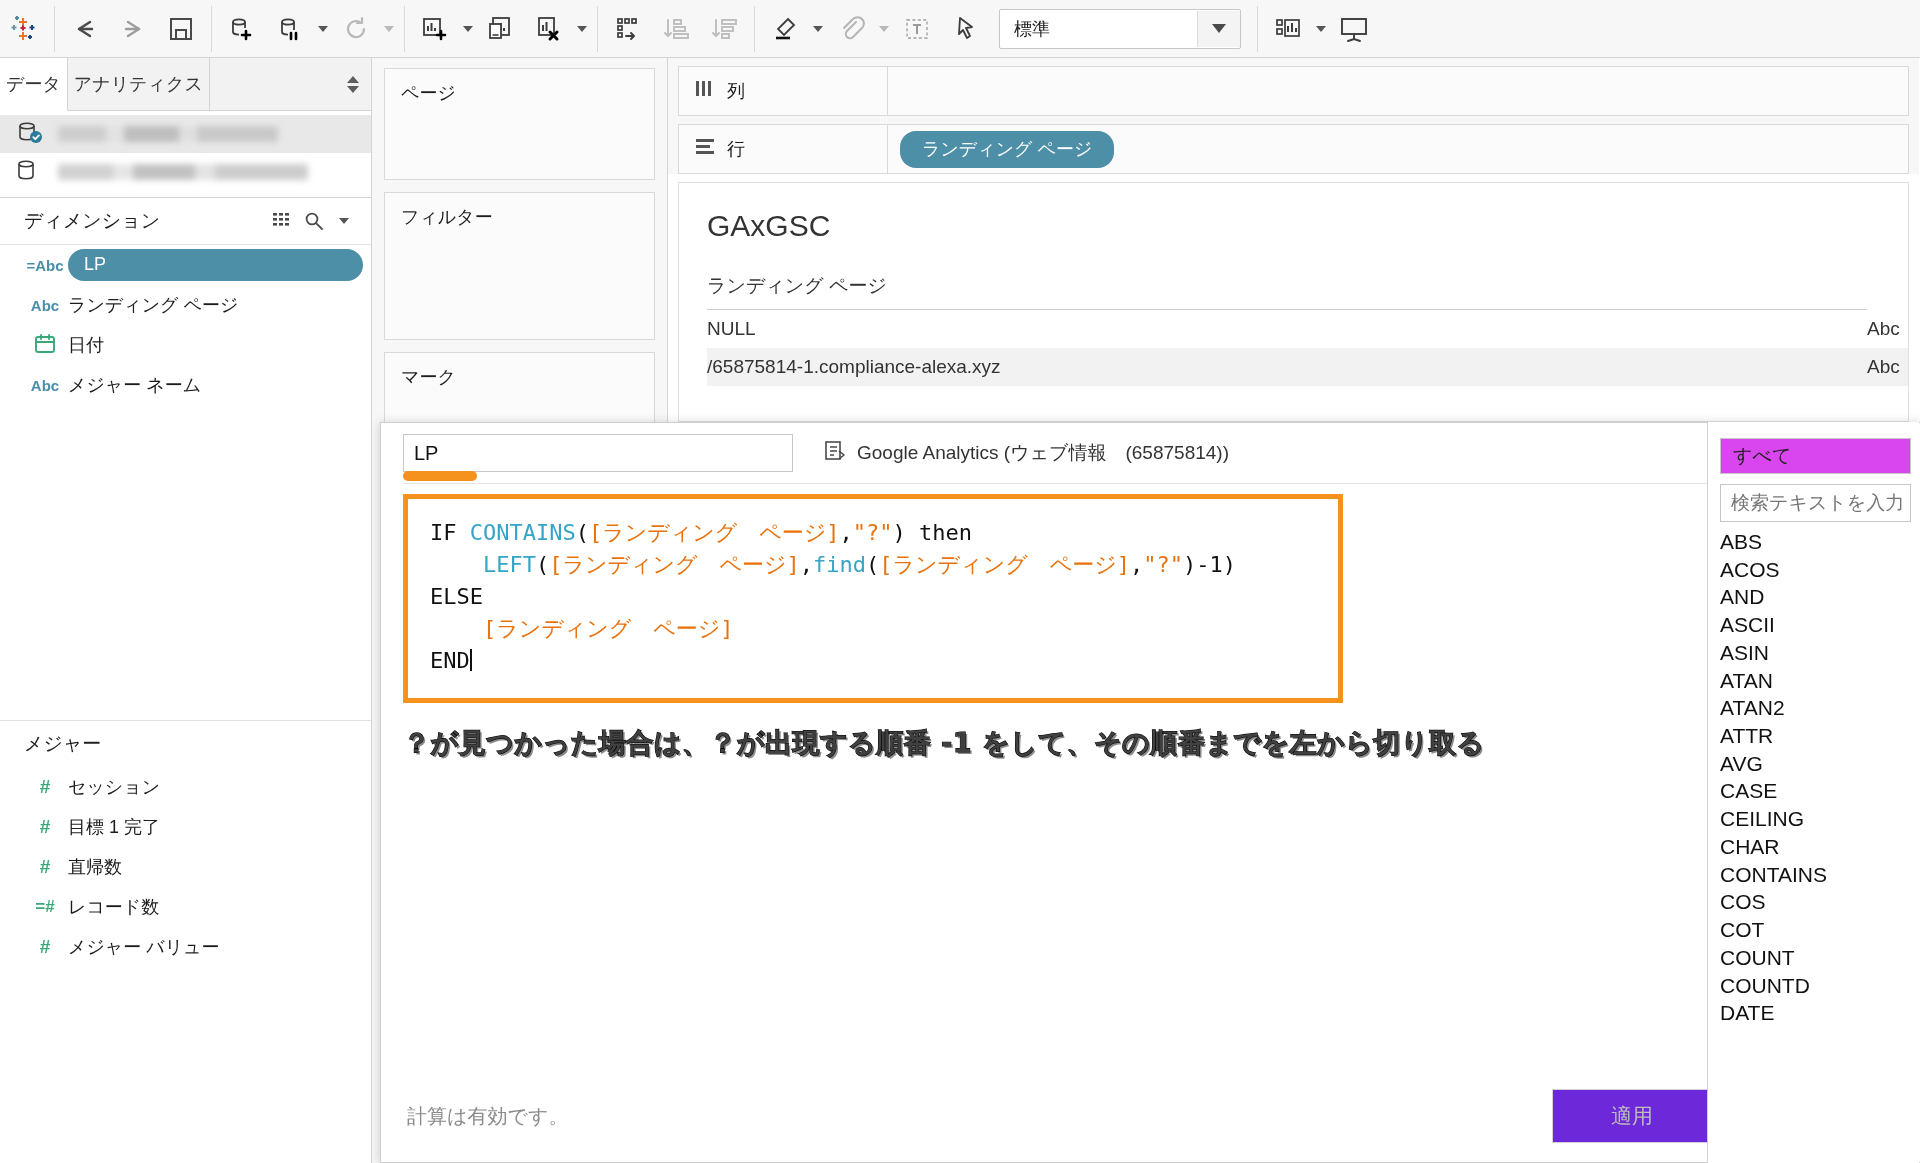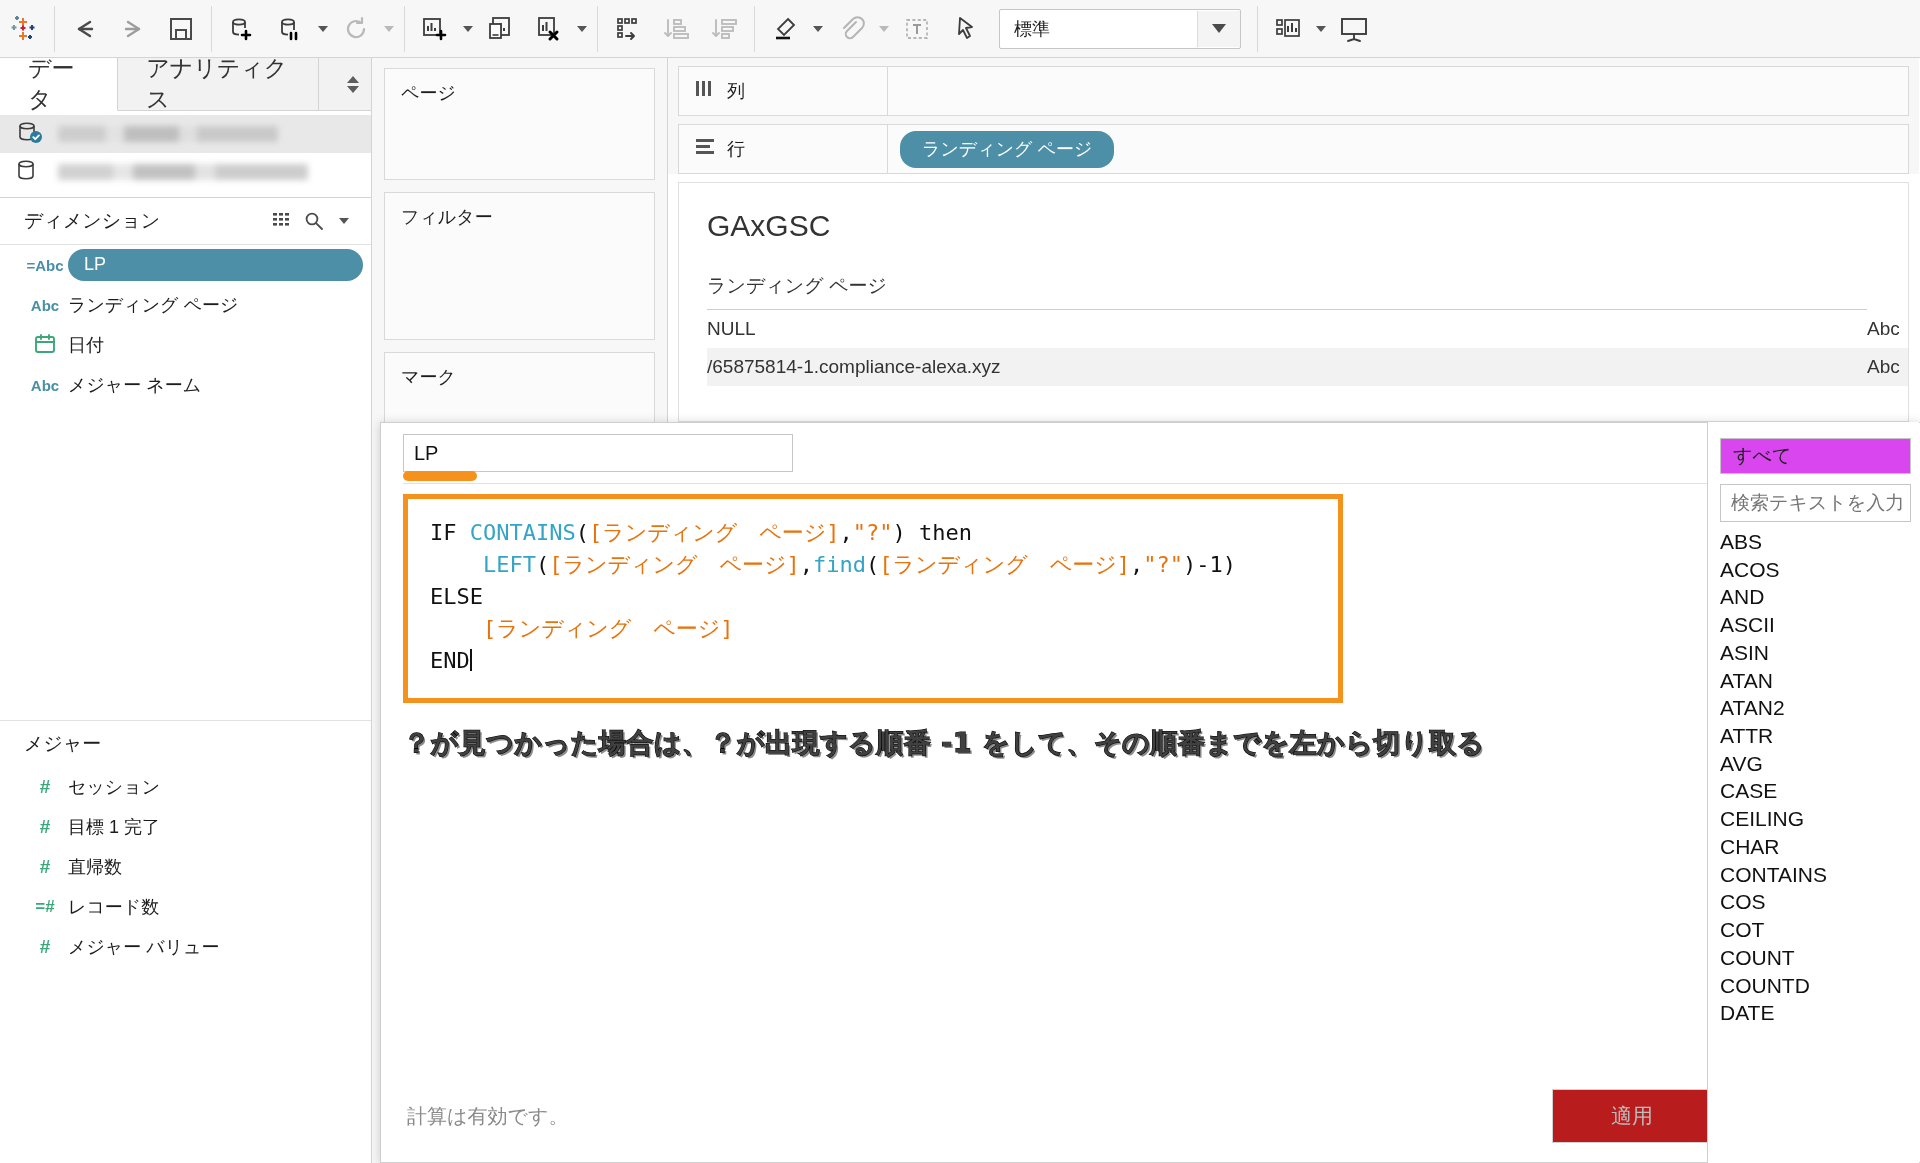--- a/index.html
+++ b/index.html
@@ -41,22 +41,22 @@
   }
   .tb-select .arw i{width:0;height:0;border-left:7px solid transparent;border-right:7px solid transparent;border-top:9px solid #4a4a4a;display:block;}
 
   
   .leftpane{
     position:absolute;left:0;top:58px;width:372px;height:1105px;
     background:#fff;border-right:1px solid #d4d4d4;box-sizing:border-box;
   }
   .pane-tabs{display:flex;height:52px;border-bottom:1px solid #d4d4d4;background:#f2f2f2;align-items:stretch;}
   .pane-tab{
-    display:flex;align-items:center;justify-content:center;font-size:23px;color:#333;cursor:pointer;
-    padding:0 28px;box-sizing:border-box;
+    display:flex;align-items:center;justify-content:center;font-size:18px;color:#333;cursor:pointer;
+    padding:0 6px;box-sizing:border-box;
   }
   .pane-tab.active{background:#fff;border-right:1px solid #d4d4d4;border-bottom:1px solid #fff;margin-bottom:-1px;}
   .pane-tab.inactive{border-right:1px solid #d4d4d4;}
   .pane-tab.spacer{flex:1;display:flex;align-items:center;justify-content:flex-end;padding-right:12px;}
   .updown{display:flex;flex-direction:column;gap:3px;cursor:pointer;}
   .updown i{width:0;height:0;border-left:6px solid transparent;border-right:6px solid transparent;display:block;}
   .updown i.u{border-bottom:7px solid #5d5d5d;}
   .updown i.d{border-top:7px solid #5d5d5d;}
 
   .ds-list{border-bottom:1px solid #d4d4d4;padding:4px 0 6px 0;background:#fff;}
@@ -174,21 +174,21 @@
     font-size:19px;color:#888;padding-left:10px;width:calc(100% - 20px);
     font-family:"Liberation Sans",sans-serif;
   }
   .fn-list{margin:2px 0 0 0;padding:4px 0 0 12px;}
   .fn-item{font-size:21px;color:#111;line-height:1.32;cursor:pointer;}
 
   
   .dlg-foot{position:absolute;left:0;bottom:0;width:100%;height:92px;display:flex;align-items:center;padding:0 26px;box-sizing:border-box;}
   .status{font-size:20px;color:#8a8a8a;text-align:center;}
   .btn-apply{
-    width:160px;height:54px;border:1px solid #d2d2d2;background:#b91c1c;color:#bdbdbd;font-size:21px;
+    width:160px;height:54px;border:1px solid #d2d2d2;background:#6d28d9;color:#bdbdbd;font-size:21px;
     display:flex;align-items:center;justify-content:center;cursor:default;box-sizing:border-box;
   }
   .btn-ok{
     width:160px;height:54px;background:#2ecc8f;color:#fff;font-size:23px;margin-left:22px;
     display:flex;align-items:center;justify-content:center;cursor:pointer;box-sizing:border-box;
   }
   .foot-btns{margin-left:auto;display:flex;align-items:center;}
 </style>
 </head>
 <body>
@@ -556,20 +556,30 @@
       </div>
     </div>
   </div>
 
   <div class="dialog">
     <div class="dlg-head">
       <span class="namewrap">
         <input class="dlg-name" type="text" value="LP" style="">
         <span class="name-underline"></span>
       </span>
+      <span class="dlg-src">
+        <span>
+          <svg width="24" height="24" viewBox="0 0 24 24">
+            <rect x="3" y="3" width="14" height="17" fill="none" stroke="#4a4a4a" stroke-width="1.6"></rect>
+            <path d="M7 8h7M7 12h7M7 16h4" stroke="#4a4a4a" stroke-width="1.4"></path>
+            <path d="M16 12l5 4-5 4" fill="none" stroke="#4a4a4a" stroke-width="1.6" stroke-linejoin="round"></path>
+          </svg>
+        </span>
+        <span>Google Analytics (ウェブ情報　(65875814))</span>
+      </span>
       <span class="dlg-x">✕</span>
     </div>
     <div class="dlg-divider"></div>
 
     <div class="formula-area">
       <div class="formula-box">
         <pre class="code"><span class="k">IF </span><span class="fn">CONTAINS</span><span class="k">(</span><span class="fld">[ランディング　ページ]</span><span class="k">,</span><span class="str">"?"</span><span class="k">) then</span>
 <span class="k">    </span><span class="fn">LEFT</span><span class="k">(</span><span class="fld">[ランディング　ページ]</span><span class="k">,</span><span class="fn">find</span><span class="k">(</span><span class="fld">[ランディング　ページ]</span><span class="k">,</span><span class="str">"?"</span><span class="k">)-1)</span>
 <span class="k">ELSE</span>
 <span class="k">    </span><span class="fld">[ランディング　ページ]</span>

